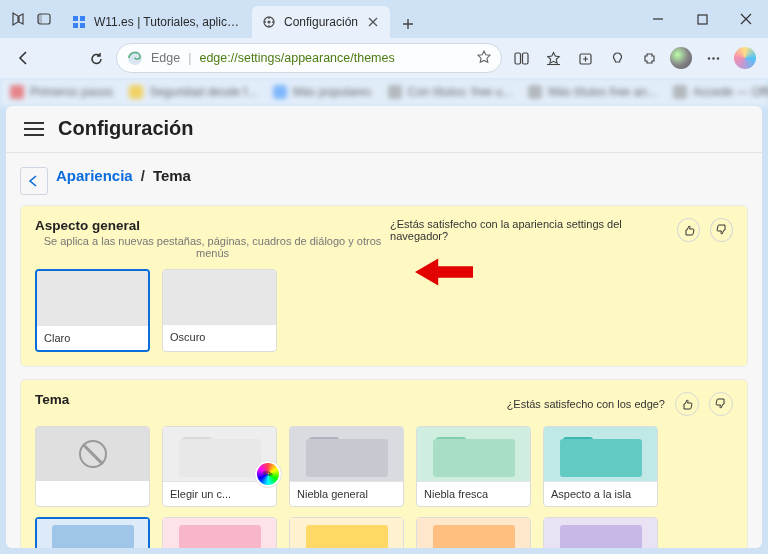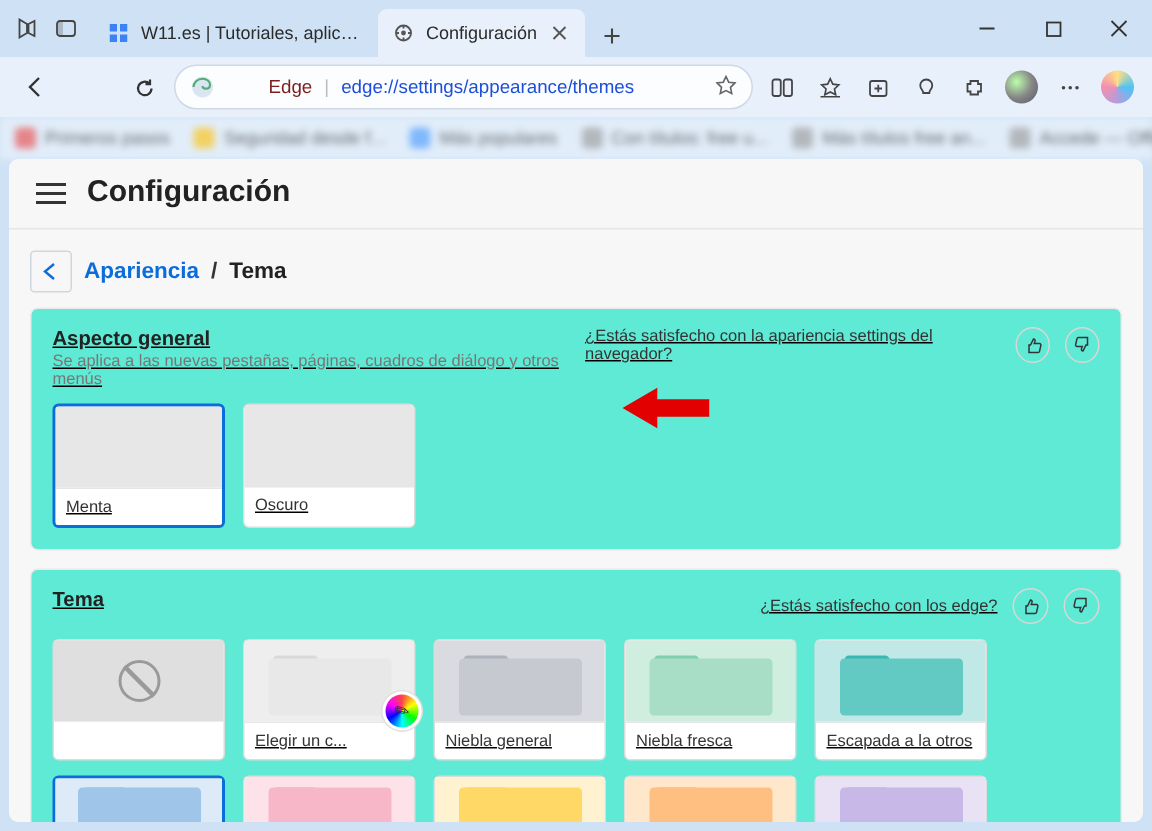--- a/index.html
+++ b/index.html
@@ -19,22 +19,22 @@
   .newtab { width:28px; height:28px; margin:6px 4px 0 4px; display:flex; align-items:center; justify-content:center; color:#333; border-radius:4px; }
   .win-ctrl { display:flex; }
   .win-btn { width:44px; height:38px; display:flex; align-items:center; justify-content:center; color:#333; }
 
   
   .toolbar { height:40px; background:#e8f1fb; display:flex; align-items:center; padding:0 8px; gap:4px; }
   .nav-btn { width:32px; height:32px; display:flex; align-items:center; justify-content:center; border-radius:4px; color:#333; }
   .nav-btn.disabled { color:#9aa; }
   .addr { flex:1; height:30px; background:#fbfdff; border:1px solid #cfd8e3; border-radius:15px; display:flex; align-items:center; padding:0 10px; gap:8px; font-size:12.5px; color:#555; }
   .addr .elogo { width:16px; height:16px; }
-  .addr .prefix { color:#7f1d1d;margin-left:28px; }
-  .addr .url { color:#1d4ed8; flex:1; }
+  .addr .prefix { color:#737373; }
+  .addr .url { color:#4d7c0f; flex:1; }
   .addr .star { color:#666; }
   .tool-icons { display:flex; align-items:center; gap:2px; }
   .tool-icons .nav-btn { width:30px; }
   .avatar { width:22px; height:22px; border-radius:50%; background: radial-gradient(circle at 35% 35%, #bfa 0%, #888 50%, #556 100%); }
   .copilot { width:22px; height:22px; border-radius:50%; background: conic-gradient(from 90deg, #4fc3f7, #b39ddb, #f48fb1, #ffe082, #4fc3f7); }
 
   
   .favbar { height:28px; background:#e8f1fb; display:flex; align-items:center; padding:0 10px; gap:16px; filter: blur(2.5px); opacity:0.75; font-size:12px; color:#444;}
   .favitem { display:flex; align-items:center; gap:6px; white-space:nowrap;}
   .favitem .d { width:14px; height:14px; border-radius:3px;}
@@ -43,30 +43,30 @@
   .page { position:absolute; top:106px; left:6px; right:6px; bottom:6px; background:#f7f7f7; border-radius:6px; overflow:hidden; display:flex; flex-direction:column; }
   .page-header { height:50px; display:flex; align-items:center; padding:0 18px; gap:14px; }
   .hamburger { width:20px; height:20px; display:flex; flex-direction:column; justify-content:center; gap:4px;}
   .hamburger div { height:2px; background:#333; }
   .pg-title { font-size:20px; font-weight:600; color:#222; }
   .search-box { margin-left:auto; width:186px; height:32px; border:1px solid #cfcfcf; border-radius:4px; background:#fff; display:flex; align-items:center; padding:0 8px; gap:8px; font-size:12px; color:#777; }
 
   .hr { height:1px; background:#e5e5e5; margin:0; }
 
   .content { padding:14px 0 0 0; overflow:hidden; }
-  .back-row { display:flex; align-items:center; gap:8px; padding:0 14px 10px 14px; }
+  .back-row { display:flex; gap:8px; padding:0 14px 10px 14px; }
   .back-box { width:28px; height:28px; border:1px solid #cfd6e0; border-radius:3px; display:flex; align-items:center; justify-content:center; color:#0b57d0; }
   .crumb-link { color:#0b6cdc; font-size:15px; font-weight:600; }
   .crumb-sep { color:#333; font-size:15px; font-weight:600; }
   .crumb-cur { color:#222; font-size:15px; font-weight:600; }
 
-  .card { margin:0 14px 12px 14px; background:#5eead4; border:1px solid #eaeaea; border-radius:5px; padding:12px 14px 14px 14px; position:relative;text-decoration:underline; }
+  .card { margin:0 14px 12px 14px; background:#fef9c3; border:1px solid #eaeaea; border-radius:5px; padding:12px 14px 14px 14px; position:relative; }
   .card-head { display:flex; align-items:flex-start; }
   .card-title { font-size:13.5px; font-weight:600; color:#222; }
-  .card-sub { font-size:11px; color:#777; margin-top:2px; }
+  .card-sub { font-size:11px; color:#777; margin-top:2px;text-align:center; }
   .card-fb { margin-left:auto; display:flex; align-items:center; gap:10px; font-size:11px; color:#333; }
   .thumb-btn { width:24px; height:24px; border:1px solid #d7d7d7; border-radius:50%; display:flex; align-items:center; justify-content:center; color:#333; }
 
   .tiles { display:flex; gap:12px; margin-top:10px; }
   .tile { width:115px; border:1px solid #dcdcdc; border-radius:4px; overflow:hidden; background:#fff; display:flex; flex-direction:column; }
   .tile.selected { border:2px solid #0b6cdc; }
   .tile .pv { height:54px; background:#e7e7e7; position:relative; }
   .tile .lbl { font-size:11px; color:#333; padding:6px 7px; border-top:1px solid #e5e5e5; background:#fff; white-space:nowrap; overflow:hidden; text-overflow:ellipsis;}
   .pv-system::before { content:""; position:absolute; inset:0; background:linear-gradient(to bottom right, #e7e7e7 0 49.2%, #0b0b0b 49.2% 100%);}
   .pv-light { background:#e7e7e7; }
@@ -302,21 +302,21 @@
           <div class="thumb-btn">
               <svg width="12" height="12">
                 <path d="M9 1v5H8l-2 4c-.8 0-1.2-.8-1-1.6L5.5 7H2c-.7 0-1-.6-.9-1.2l.9-4C2.1 1.3 2.5 1 3 1H9z" fill="none" stroke="#333" stroke-width="1"></path>
               </svg>
             </div>
         </div>
       </div>
       <div class="tiles">
         <div class="tile selected">
           <div class="pv pv-light"></div>
-          <div class="lbl">Menta</div>
+          <div class="lbl">Claro</div>
         </div>
         <div class="tile">
           <div class="pv pv-dark"></div>
           <div class="lbl">Oscuro</div>
         </div>
       </div>
 
       <div class="arrow" style="left:394px; top:48px">
         <svg viewBox="0 0 60 36">
             <polygon points="0,18 24,4 24,12 60,12 60,24 24,24 24,32" fill="#e30000"></polygon>
@@ -379,21 +379,21 @@
             </div>
             <div class="lbl">Niebla fresca</div>
           </div>
           <div class="ttile">
             <div class="tp" style="background:#bfe8e6">
               <div class="folder">
                 <div class="tab" style="background:#3cb7af"></div>
                 <div class="body" style="background:#62c9c3"></div>
               </div>
             </div>
-            <div class="lbl">Escapada a la otros</div>
+            <div class="lbl">Aspecto a la isla</div>
           </div>
         </div>
       <div class="row2" id="theme-row2">
           <div class="ttile selected">
             <div class="tp" style="background:#dcebf7">
               <div class="folder">
                 <div class="tab" style="background:#7fb1df"></div>
                 <div class="body" style="background:#9fc5e8"></div>
               </div>
             </div>

